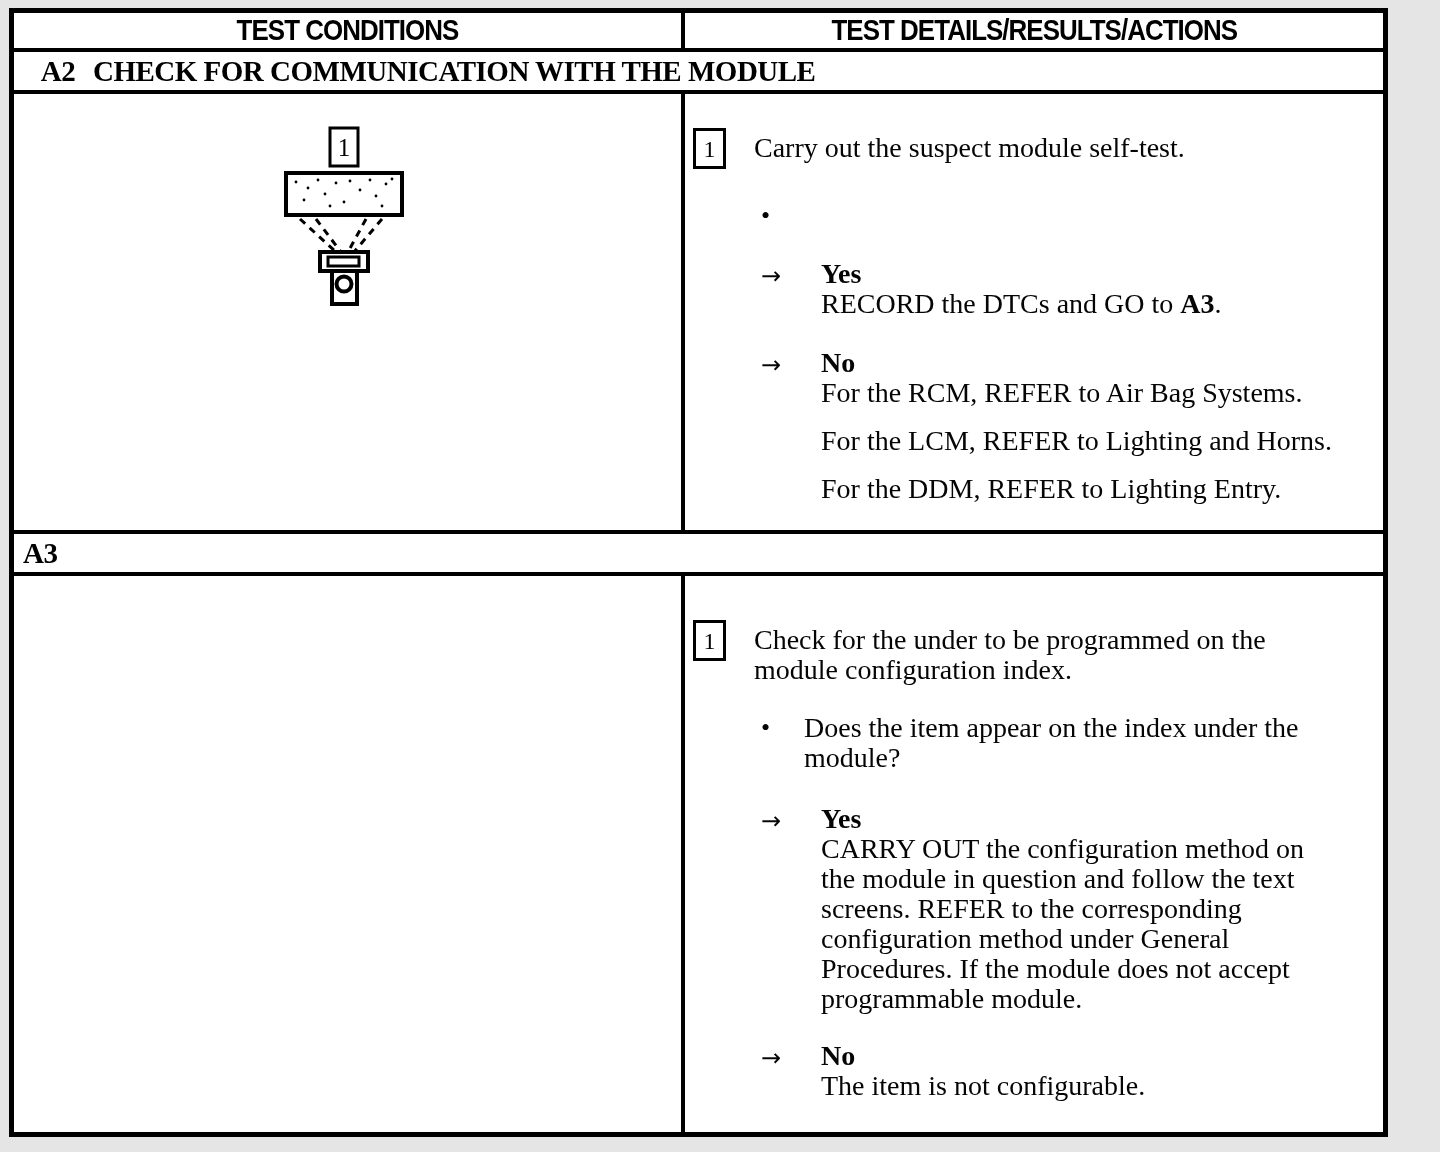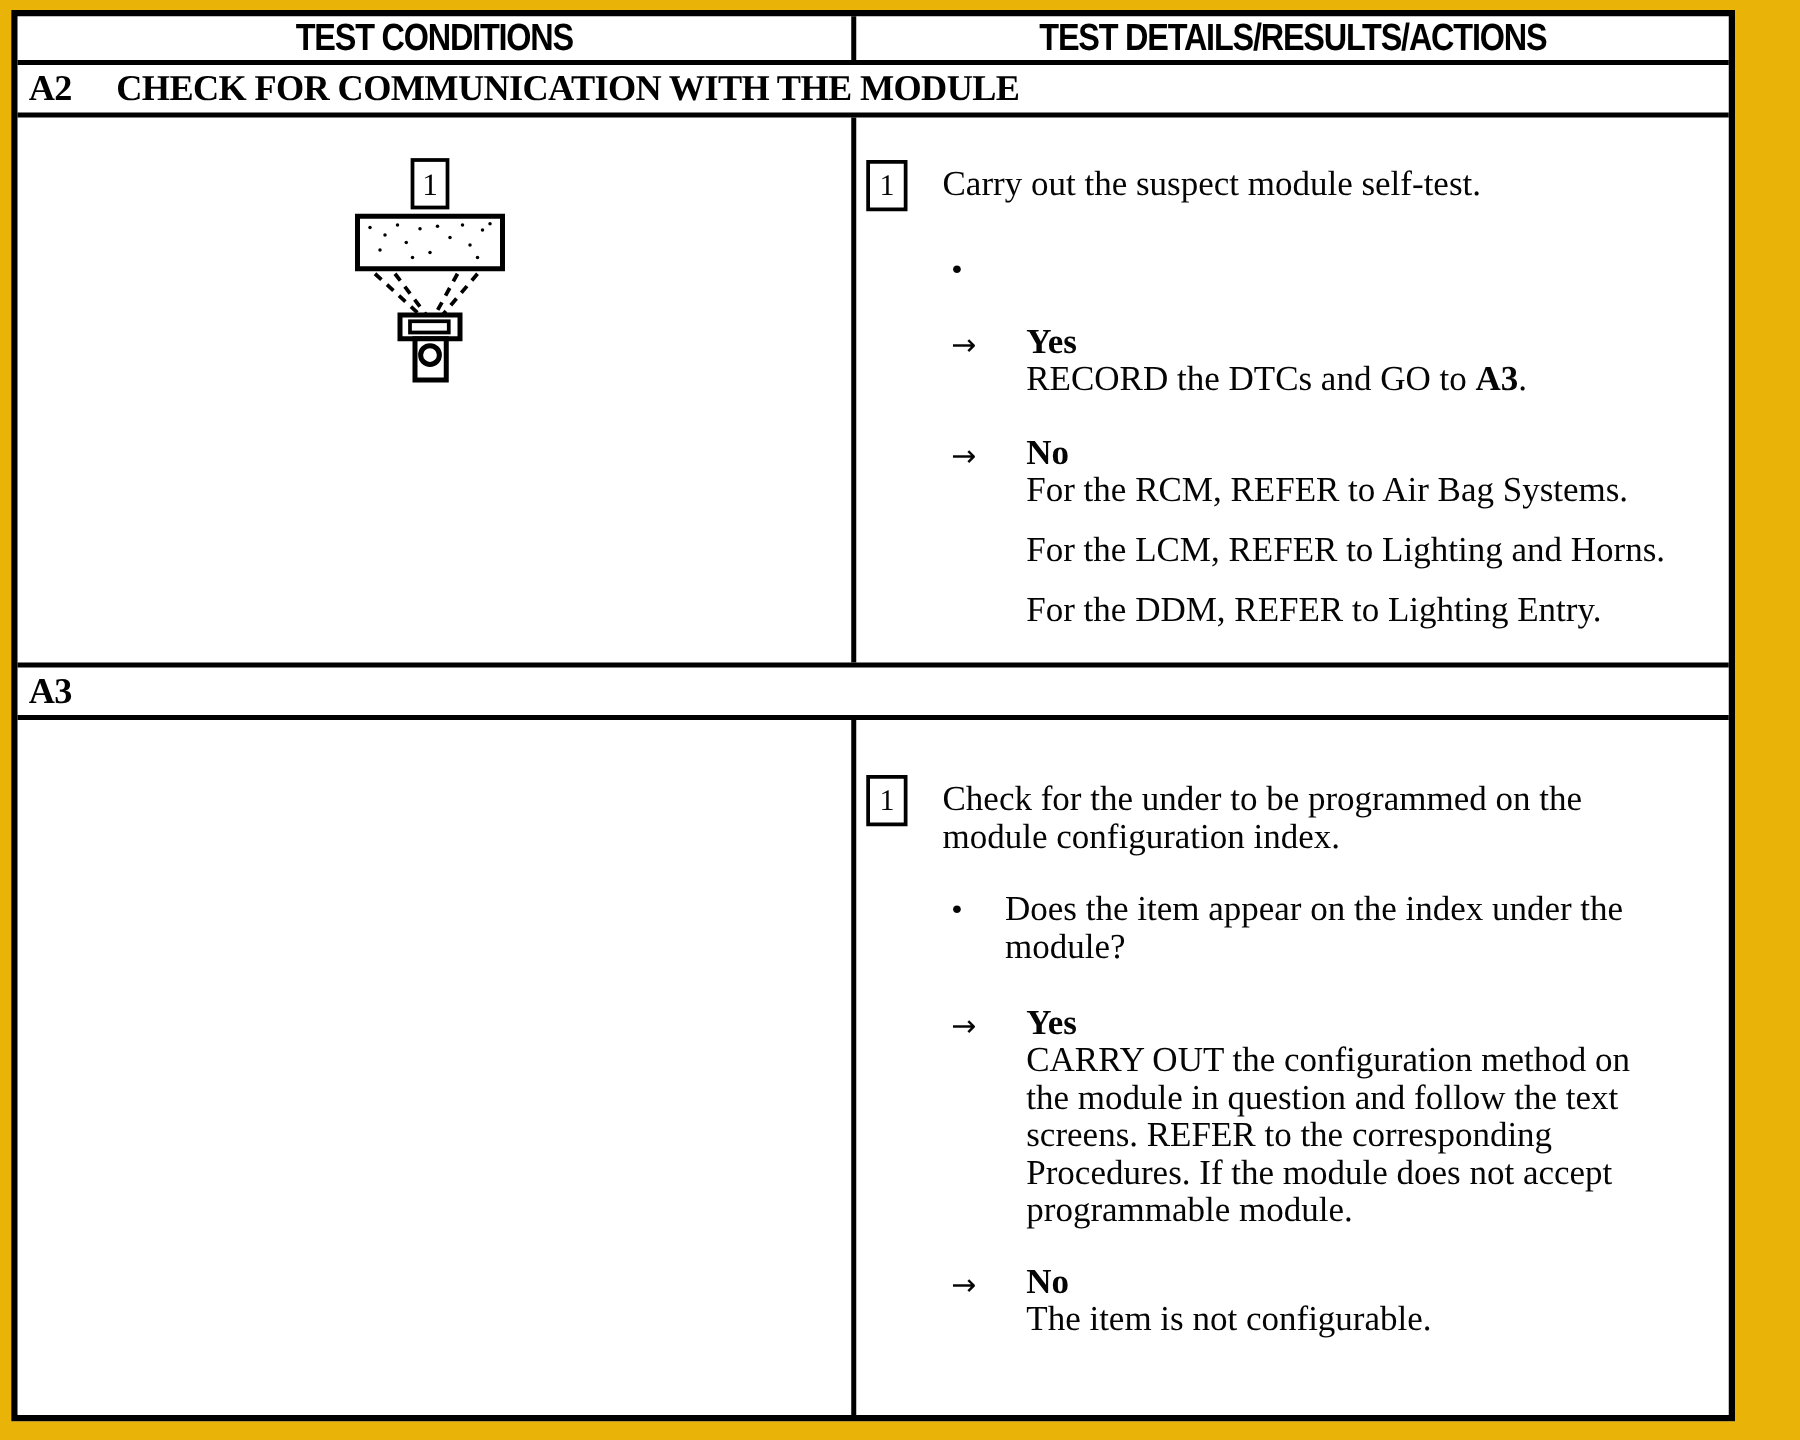--- a/index.html
+++ b/index.html
@@ -1,39 +1,39 @@
 <!DOCTYPE html>
 <html><head>
 <meta charset="utf-8">
 <style>
   * { margin:0; padding:0; box-sizing:border-box; }
   html,body { background:#ffffff; }
   .page {
-    position:relative; width:1440px; height:1152px; background:#eab308;
+    position:relative; width:1440px; height:1152px; background:#e5e5e5;
     font-family:"Liberation Serif", serif; color:#050505; overflow:hidden;
   }
   .ptable {
     position:absolute; left:9px; top:8px; width:1379px; height:1129px;
     border:5px solid #000; display:flex; flex-direction:column; background:#fff;
   }
   
   .header-row { height:39px; border-bottom:4px solid #000; display:flex; flex:none; }
   .hcell { display:flex; align-items:center; justify-content:center; }
   .hcell-left { width:671px; border-right:4px solid #000; }
   .hcell-right { flex:1; }
   .hlabel {
     font-family:"Liberation Sans", sans-serif; font-weight:bold; font-size:27px;
     letter-spacing:-1px; transform:scaleY(1.12) scaleX(.96); white-space:nowrap; color:#000;
   }
   
   .title-row {
     border-bottom:4px solid #000; display:flex; align-items:center; flex:none;
     font-weight:bold; font-size:29px; letter-spacing:-0.5px; white-space:nowrap; color:#000;
   }
-  .title-row.a2 { height:42px; }
+  .title-row.a2 { height:42px;text-align:center; }
   .title-row.a3 { height:42px; }
   .step-id { margin-left:9px; width:70px; flex:none; }
   
   .body-row { display:flex; flex:none; }
   .body-row.a2 { height:440px; border-bottom:4px solid #000; }
   .body-row.a3 { height:556px; }
   .cond { width:671px; border-right:4px solid #000; position:relative; flex:none; }
   .detail { flex:1; position:relative; overflow:hidden; font-size:28px; line-height:30px; }
   .detail div { white-space:nowrap; }
   
@@ -174,20 +174,21 @@
             <div>module?</div>
           </span>
         </div>
         <div class="branch mt-a3-yes">
           <span class="arrow-glyph">→</span>
           <span class="branch-body">
             <div class="blabel">Yes</div>
             <div>CARRY OUT the configuration method on</div>
             <div>the module in question and follow the text</div>
             <div>screens. REFER to the corresponding</div>
+            <div>configuration method under General</div>
             <div>Procedures. If the module does not accept</div>
             <div>programmable module.</div>
           </span>
         </div>
         <div class="branch mt-a3-no">
           <span class="arrow-glyph">→</span>
           <span class="branch-body">
             <div class="blabel">No</div>
             <div>The item is not configurable.</div>
           </span>

